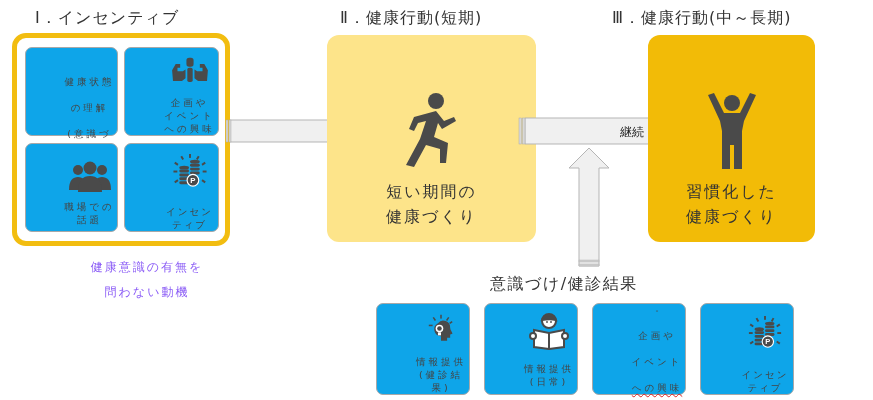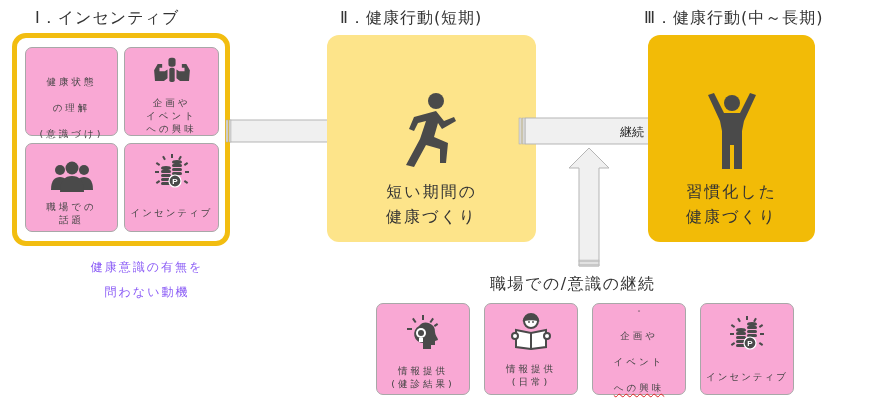--- a/index.html
+++ b/index.html
@@ -5,35 +5,35 @@
     * { box-sizing: border-box; margin: 0; padding: 0; }
     html, body { width: 873px; height: 400px; background: #ffffff; overflow: hidden; }
     body { position: relative; font-family: "DejaVu Sans", "Liberation Sans", sans-serif; color: #3a3a3a; }
 
     .stage-title { position: absolute; font-size: 16px; letter-spacing: 1px; color: #333; white-space: nowrap; }
 
     
     .frame1 { position: absolute; left: 12px; top: 33px; width: 218px; height: 213px;
       border: 5px solid #f2bd10; border-radius: 14px; background: #fff; }
 
-    .card { position: absolute; background: #f9a8d4; border: 1px solid #a8a8a8; border-radius: 7px;
-      display: flex; flex-direction: column; align-items: center; }
+    .card { position: absolute; background: #0ea5e9; border: 1px solid #a8a8a8; border-radius: 7px;
+      display: flex; flex-direction: column; align-items: center; padding-left: 36px; }
     .card .icon { margin-top: 8px; width: 44px; height: 38px; }
     .card .label { margin-top: 6px; font-size: 9.5px; line-height: 13px; letter-spacing: 3px; text-align: center; color: #444; white-space: pre-line; }
     .card .label b { font-weight: normal; }
 
     .caption1 { position: absolute; left: 52px; top: 255px; width: 190px; text-align: center;
       font-size: 12px; line-height: 25px; letter-spacing: 2px; color: #8b5cf6; white-space: pre-line; }
 
     
     .stage-box { position: absolute; border-radius: 12px; display: flex; flex-direction: column; align-items: center; }
     .box2 { left: 327px; top: 35px; width: 209px; height: 207px; background: #fde48a; }
     .box3 { left: 648px; top: 35px; width: 167px; height: 207px; background: #f2bb07; }
     .stage-box .figure { margin-top: 56px; width: 80px; height: 80px; }
-    .stage-box .desc { margin-top: 8px; font-size: 16px; line-height: 25px; letter-spacing: 2px; text-align: right; color: #333; white-space: pre-line; }
+    .stage-box .desc { margin-top: 8px; font-size: 16px; line-height: 25px; letter-spacing: 2px; text-align: center; color: #333; white-space: pre-line; }
 
     
     .arrow { position: absolute; }
     .arrow-label { position: absolute; font-size: 12px; color: #222; white-space: nowrap; margin-left: 44px; }
 
     .caption2 { position: absolute; left: 0; top: 274px; width: 873px; padding-left: 490px;
       font-size: 16px; letter-spacing: 1.5px; color: #333; white-space: nowrap; }
 
     .squiggle { text-decoration: underline wavy #d22; text-underline-offset: 2px; }
   </style>
@@ -107,21 +107,21 @@
         <circle cx="38" cy="24" r="3" fill="#fff"></circle>
       </g>
       <circle cx="20" cy="10" r="0.9" fill="#4a4a4a"></circle>
       <circle cx="24" cy="10" r="0.9" fill="#4a4a4a"></circle>
     </symbol>
   </defs>
 </svg>
 
 <div class="stage-title" style="left:35px; top:8px;">Ⅰ．インセンティブ</div>
 <div class="stage-title" style="left:340px; top:8px;">Ⅱ．健康行動(短期)</div>
-<div class="stage-title" style="left:644px; top:8px;">Ⅲ．健康行動(中～長期)</div>
+<div class="stage-title" style="left:612px; top:8px;">Ⅲ．健康行動(中～長期)</div>
 
 <div class="frame1"></div>
 
 <div class="card" style="left:25px; top:47px; width:93px; height:89px;">
   <svg class="icon">
       <use href="#sym-bulb"></use>
     </svg>
   <div class="label">
     <span>健康状態</span><br>
     <span>の理解</span><br>
@@ -190,21 +190,21 @@
   <svg class="figure" viewBox="0 0 80 80">
     <g fill="#4a4a4a">
       <circle cx="40" cy="12" r="8"></circle>
       <path d="M16 4 L22 2 L32 22 L48 22 L58 2 L64 4 L52 30 L50 40 L50 78 L42 78 L42 54 L38 54 L38 78 L30 78 L30 40 L28 30 Z"></path>
     </g>
   </svg>
   <div class="desc">習慣化した
 健康づくり</div>
 </div>
 
-<div class="caption2">職場での/意識の継続</div>
+<div class="caption2">意識づけ/健診結果</div>
 
 <div class="card" style="left:376px; top:303px; width:94px; height:92px;">
   <svg class="icon" style="margin-top:10px">
       <use href="#sym-bulb"></use>
     </svg>
   <div class="label" style="margin-top:12px">情報提供
 (健診結果)</div>
 </div>
 
 <div class="card" style="left:484px; top:303px; width:94px; height:92px;">

